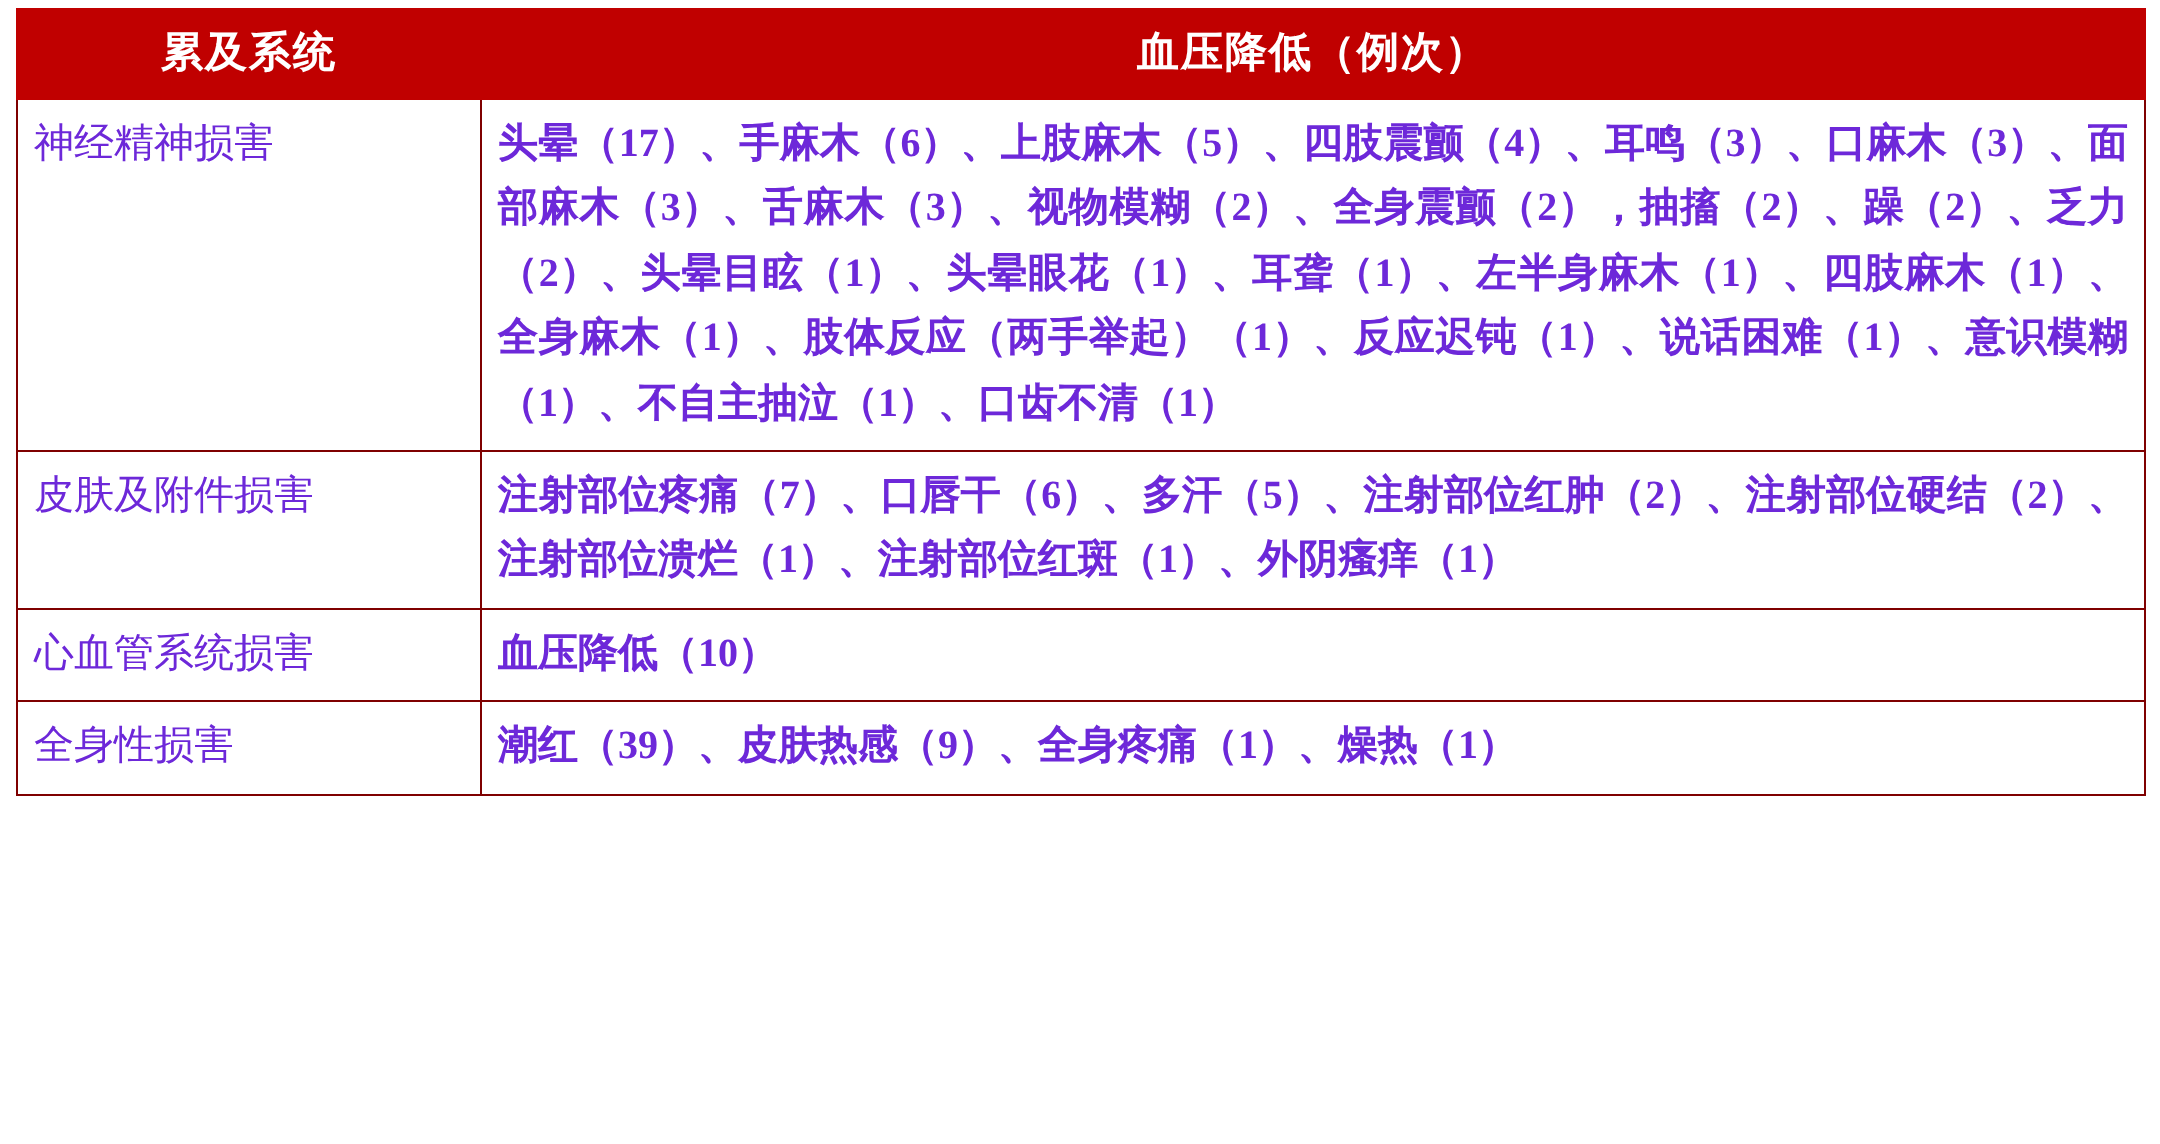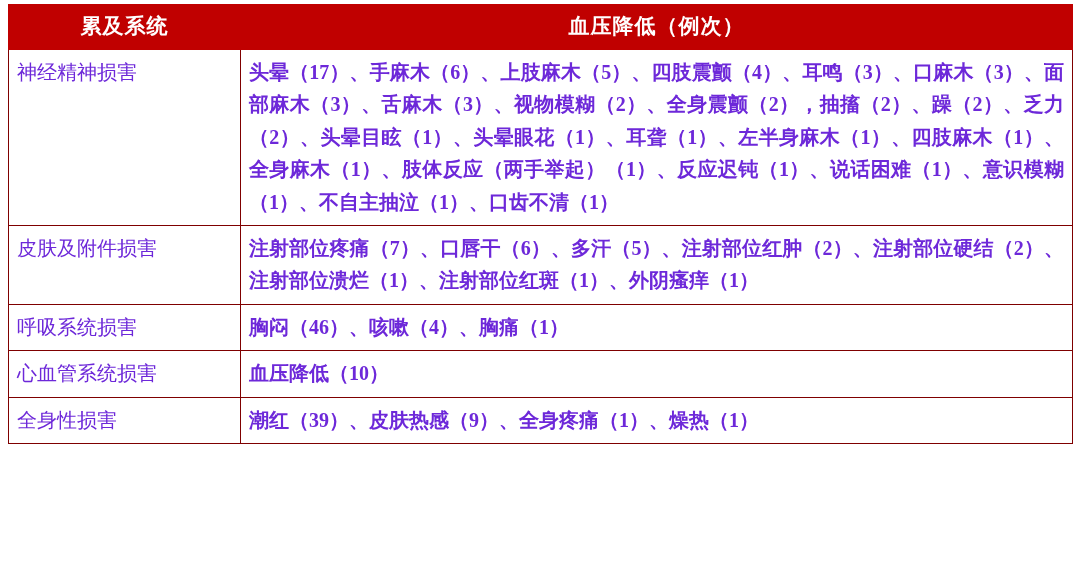--- a/index.html
+++ b/index.html
@@ -72,24 +72,20 @@
     <tbody>
       <tr>
         <td class="system">神经精神损害</td>
         <td class="manifest">头晕（17）、手麻木（6）、上肢麻木（5）、四肢震颤（4）、耳鸣（3）、口麻木（3）、面部麻木（3）、舌麻木（3）、视物模糊（2）、全身震颤（2），抽搐（2）、躁（2）、乏力（2）、头晕目眩（1）、头晕眼花（1）、耳聋（1）、左半身麻木（1）、四肢麻木（1）、全身麻木（1）、肢体反应（两手举起）（1）、反应迟钝（1）、说话困难（1）、意识模糊（1）、不自主抽泣（1）、口齿不清（1）</td>
       </tr>
       <tr>
         <td class="system">皮肤及附件损害</td>
         <td class="manifest">注射部位疼痛（7）、口唇干（6）、多汗（5）、注射部位红肿（2）、注射部位硬结（2）、注射部位溃烂（1）、注射部位红斑（1）、外阴瘙痒（1）</td>
       </tr>
       <tr>
-        <td class="system">呼吸系统损害</td>
-        <td class="manifest">胸闷（46）、咳嗽（4）、胸痛（1）</td>
-      </tr>
-      <tr>
         <td class="system">心血管系统损害</td>
         <td class="manifest">血压降低（10）</td>
       </tr>
       <tr>
         <td class="system">全身性损害</td>
         <td class="manifest">潮红（39）、皮肤热感（9）、全身疼痛（1）、燥热（1）</td>
       </tr>
     </tbody>
   </table>
 </div>

